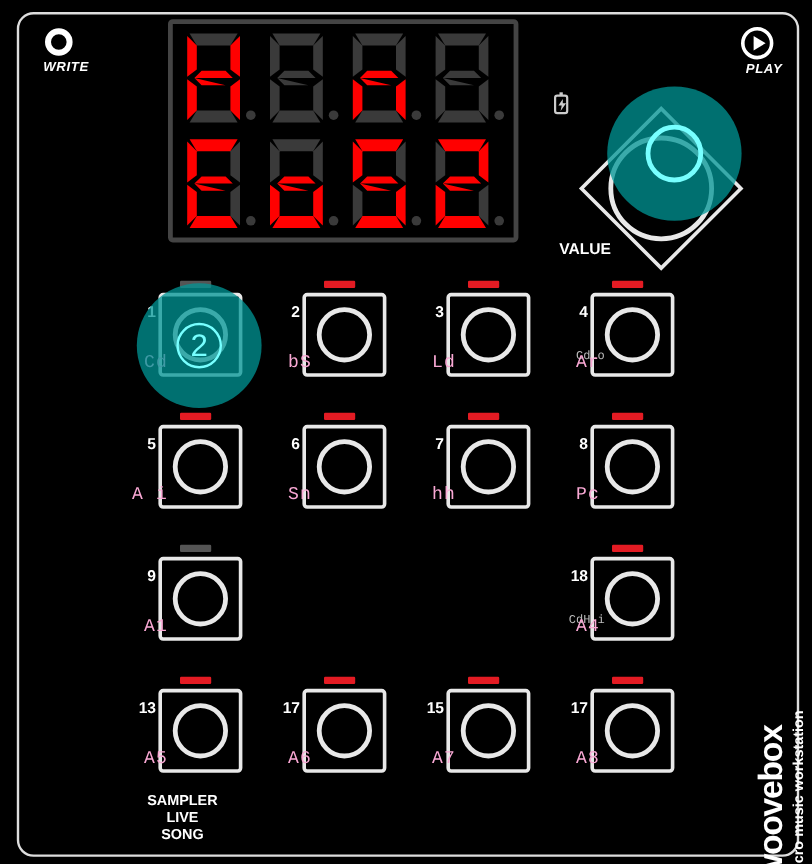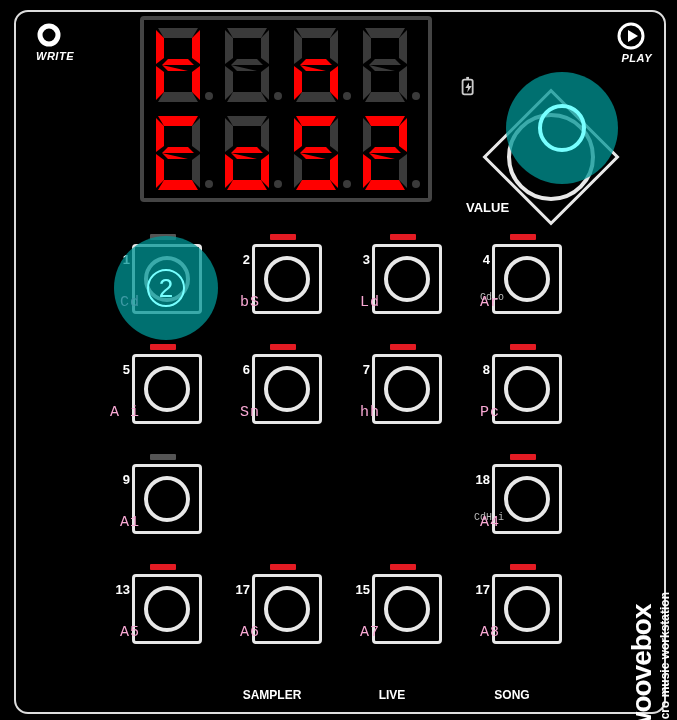--- a/index.html
+++ b/index.html
@@ -193,20 +193,21 @@
   
   .mode-labels {
     position: absolute;
     bottom: 10px;
     left: 86px;
     width: 460px;
     display: flex;
     justify-content: space-between;
     font-size: 12px;
     font-weight: 700;
+    flex-direction: column;
   }
   .mode-labels span { width: 100px; text-align: center; }
 
   
   .brand {
     position: absolute;
     right: -8px;
     bottom: 120px;
     transform: rotate(-90deg);
     transform-origin: right bottom;

